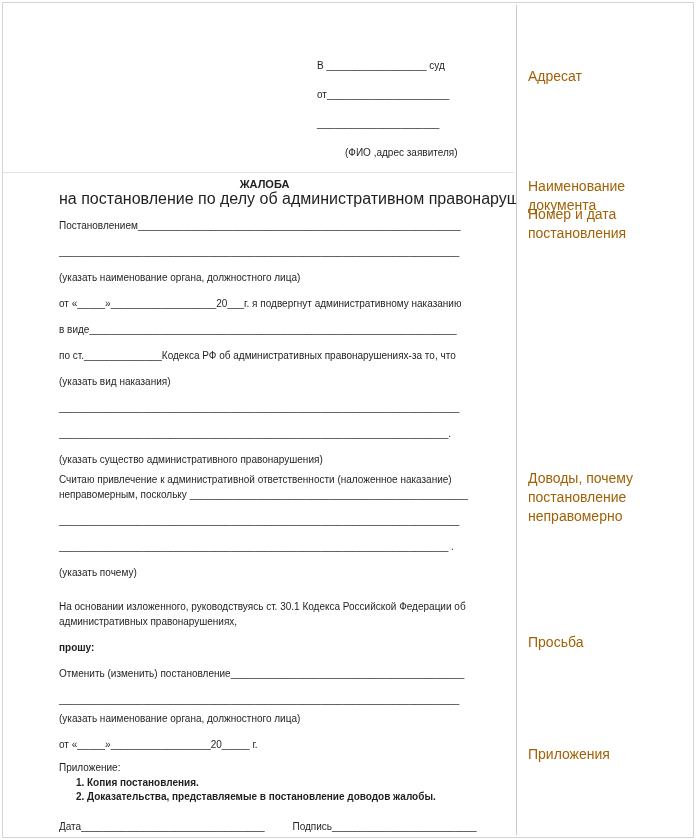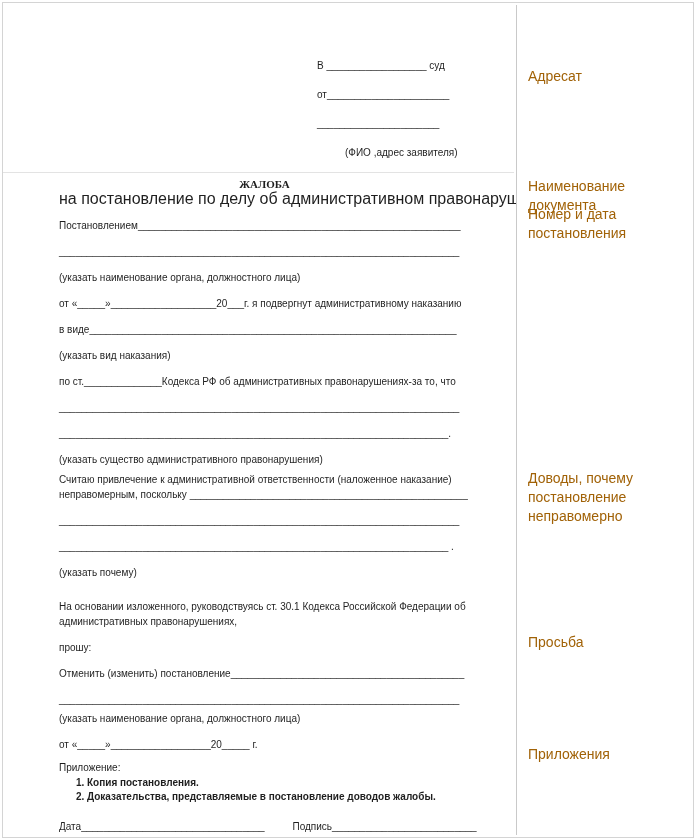--- a/index.html
+++ b/index.html
@@ -40,35 +40,34 @@
   .rule {
     height: 0;
     border-top: 1px solid #e3e3e3;
     margin: 13px -44px 5px -56px;
   }
   .doc-title {
     font-size: 11px;
     font-weight: bold;
     text-align: center;
     margin: 0 0 1px;
-    font-family: Liberation Serif, serif;
   }
   .doc-subtitle {
     font-size: 16px;
     font-weight: normal;
     text-align: center;
     margin: 0 0 14px;
     white-space: nowrap;
   }
   p.mb2  { margin-bottom: 2px; }
   p.mb6  { margin-bottom: 6px; }
   p.mb7  { margin-bottom: 7px; }
   p.mb8  { margin-bottom: 21px; }
   p.mb10 { margin-bottom: 10px; }
-  p.bold { font-weight: normal; }
+  p.bold { font-weight: bold; }
   ol.attachments {
     margin: 0 0 16px 14px;
     padding: 0 0 0 14px;
     font-weight: bold;
   }
   ol.attachments li {
     line-height: 14px;
     white-space: nowrap;
   }
   .date-sig { margin-top: 21px; white-space: nowrap; }
@@ -106,22 +105,22 @@
       <div class="rule"></div>
 
       <div class="doc-title">ЖАЛОБА</div>
       <div class="doc-subtitle">на постановление по делу об административном правонарушении</div>
 
       <p>Постановлением__________________________________________________________</p>
       <p>________________________________________________________________________</p>
       <p>(указать наименование органа, должностного лица)</p>
       <p>от «_____»___________________20___г. я подвергнут административному наказанию</p>
       <p>в виде__________________________________________________________________</p>
+      <p>по ст.______________Кодекса РФ об административных правонарушениях-за то, что</p>
       <p>(указать вид наказания)</p>
-      <p>по ст.______________Кодекса РФ об административных правонарушениях-за то, что</p>
       <p>________________________________________________________________________</p>
       <p>______________________________________________________________________.</p>
       <p class="mb7">(указать существо административного правонарушения)</p>
       <p class="mb2">Считаю привлечение к административной ответственности (наложенное наказание)</p>
       <p>неправомерным, поскольку __________________________________________________</p>
       <p>________________________________________________________________________</p>
       <p>______________________________________________________________________ .</p>
       <p class="mb8">(указать почему)</p>
       <p class="mb2">На основании изложенного, руководствуясь ст. 30.1 Кодекса Российской Федерации об</p>
       <p>административных правонарушениях,</p>

